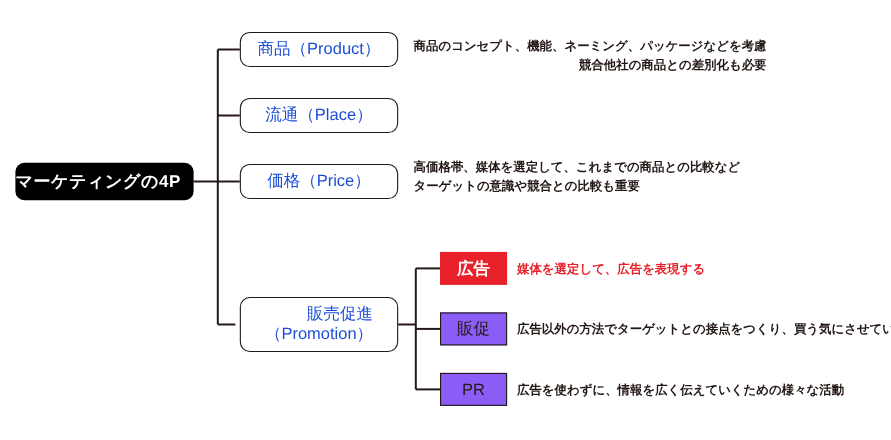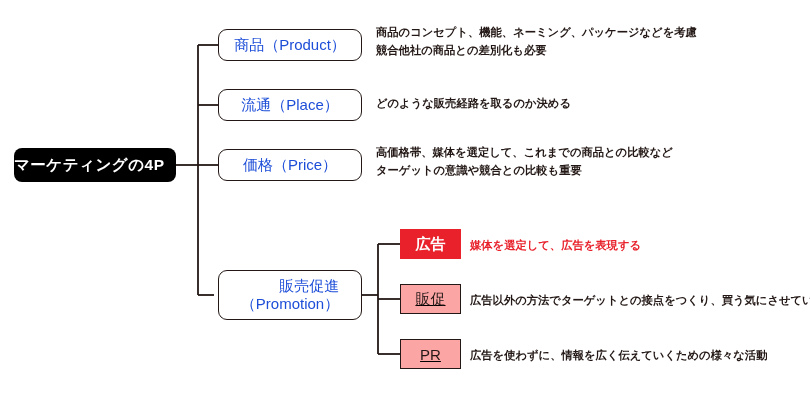--- a/index.html
+++ b/index.html
@@ -74,40 +74,39 @@
   
   .p-desc {
     position: absolute;
     left: 376px;
     font-size: 11.3px;
     color: #231815;
     line-height: 1.55;
     white-space: pre-line;
     font-weight: bold;
   }
-  #desc-product { top: 24px; }
+  #desc-product { top: 34px; text-align: right; }
   #desc-place   { top: 95px; }
   #desc-price   { top: 144px; }
 
   
   .s-box {
     position: absolute;
     left: 400px;
     width: 61px;
     height: 30px;
     box-sizing: border-box;
     display: flex;
     align-items: center;
     justify-content: center;
     border-radius: 0;
   }
   .s-box.outline {
     border: 1.6px solid #231815;
-    background: #fca5a5;
-    text-decoration: underline;
+    background: #8b5cf6;
   }
   .s-box.filled {
     border: none;
     background: #e8212b;
   }
   .s-label {
     font-size: 15px;
     color: #231815;
     white-space: nowrap;
   }
@@ -167,21 +166,20 @@
 
   <div class="p-box" id="box-product">
     <span class="p-label">商品（Product）</span>
   </div>
   <div class="p-desc" id="desc-product">商品のコンセプト、機能、ネーミング、パッケージなどを考慮
 競合他社の商品との差別化も必要</div>
 
   <div class="p-box" id="box-place">
     <span class="p-label">流通（Place）</span>
   </div>
-  <div class="p-desc" id="desc-place">どのような販売経路を取るのか決める</div>
 
   <div class="p-box" id="box-price">
     <span class="p-label">価格（Price）</span>
   </div>
   <div class="p-desc" id="desc-price">高価格帯、媒体を選定して、これまでの商品との比較など
 ターゲットの意識や競合との比較も重要</div>
 
   <div class="p-box" id="box-promotion">
     <span class="p-label">販売促進
 （Promotion）</span>

